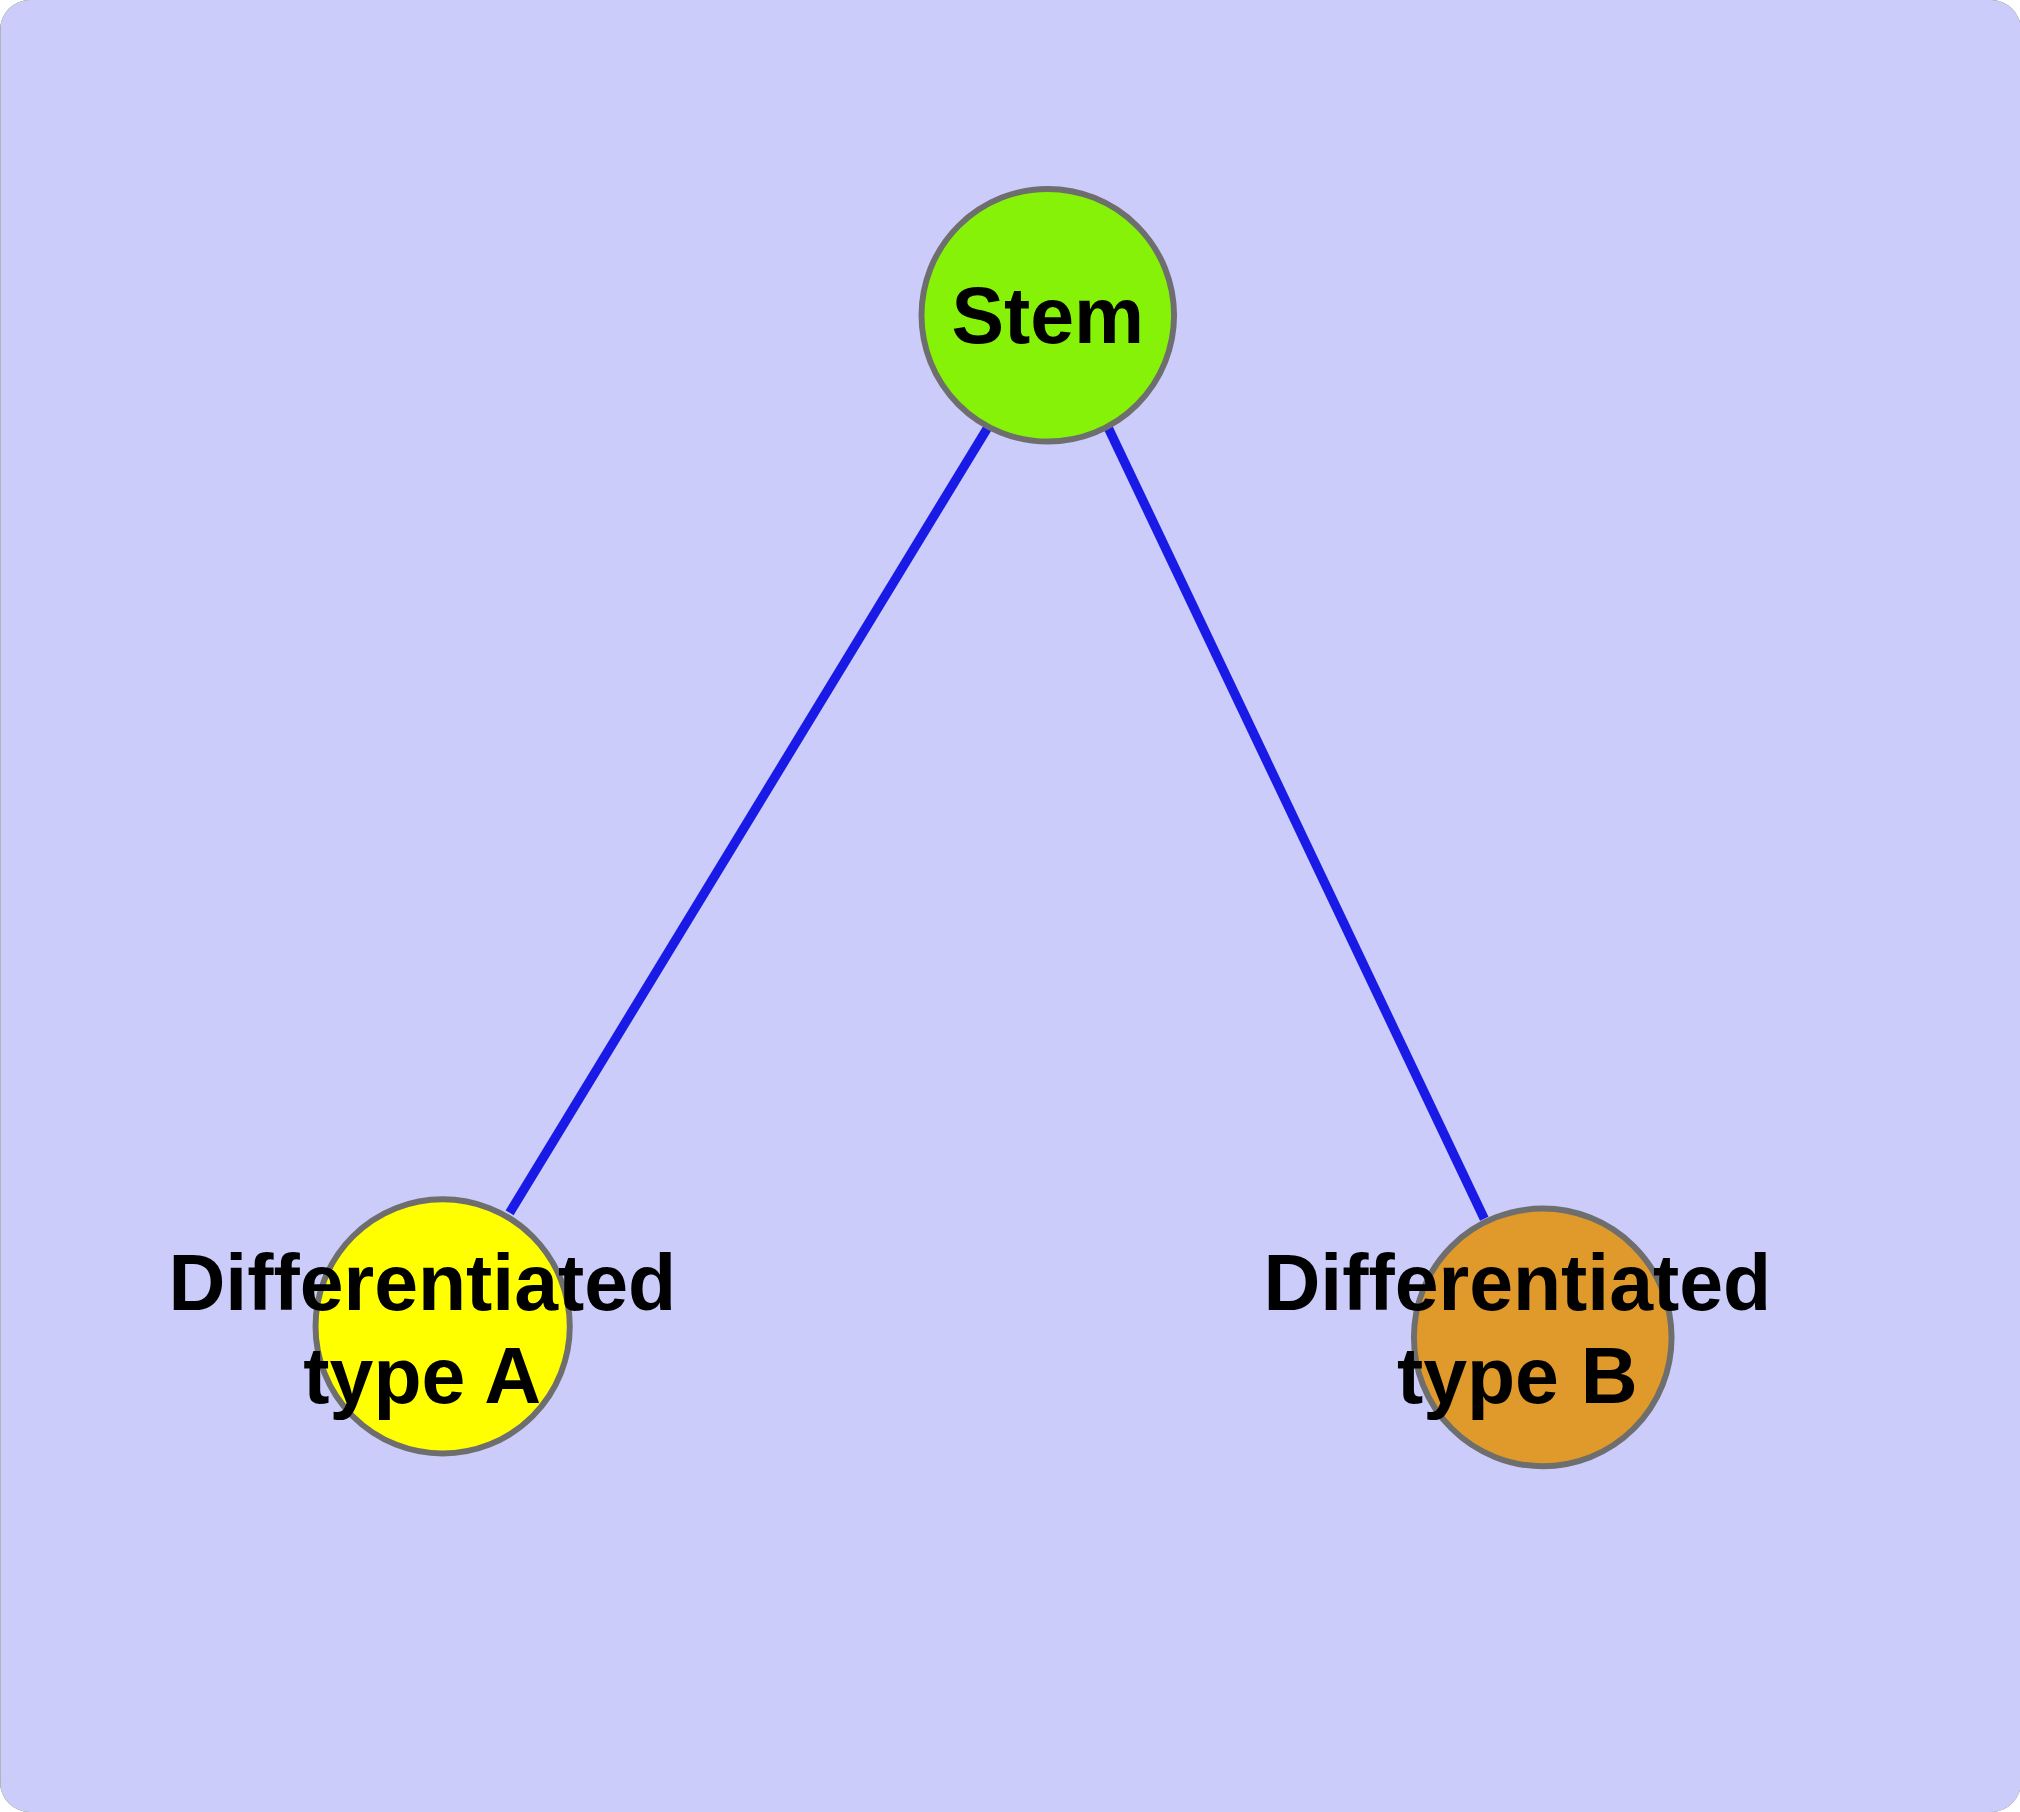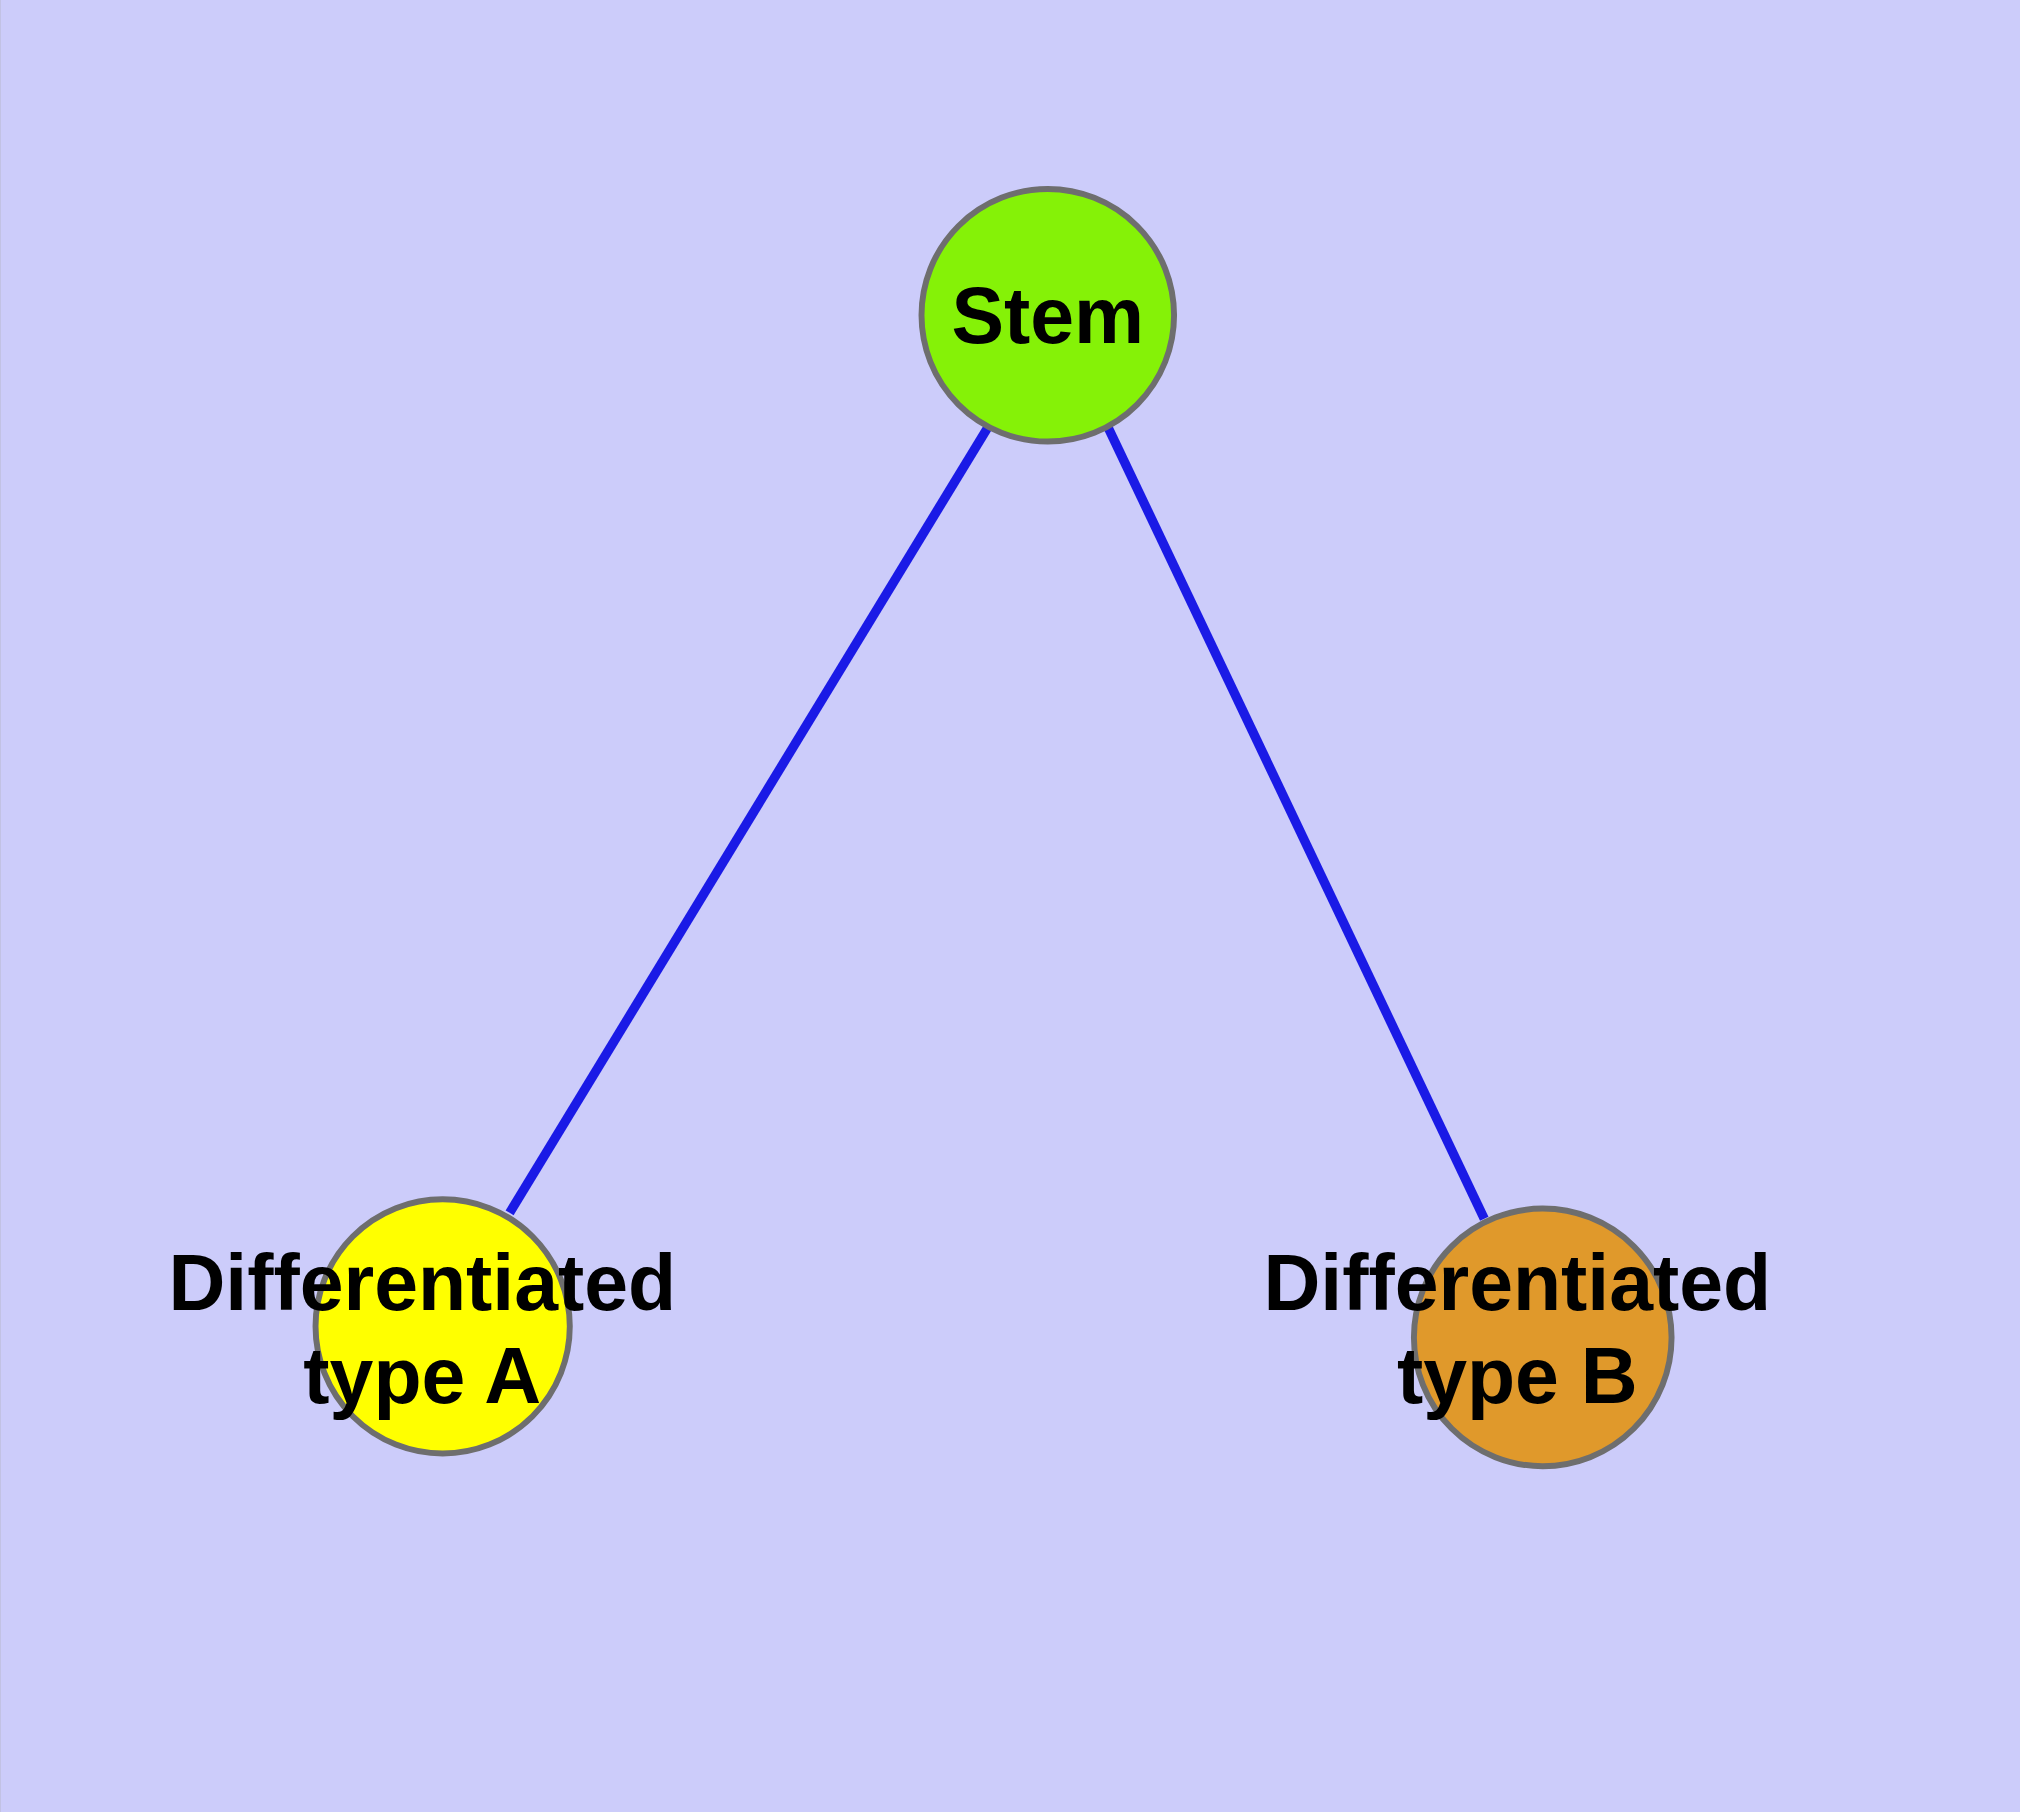--- a/index.html
+++ b/index.html
@@ -6,21 +6,22 @@
   html, body {
     margin: 0;
     padding: 0;
     background: #ffffff;
   }
   #canvas-wrap {
     position: relative;
     width: 2021px;
     height: 1812px;
     overflow: hidden;
-    background: #a3a3a3;
+    background: #4d7c0f;
+    border-radius: 30px;
   }
   #diagram-svg {
     display: block;
     width: 2021px;
     height: 1812px;
   }
   .node-label-text {
     font-family: "Liberation Sans", sans-serif;
     font-weight: bold;
     fill: #000000;

